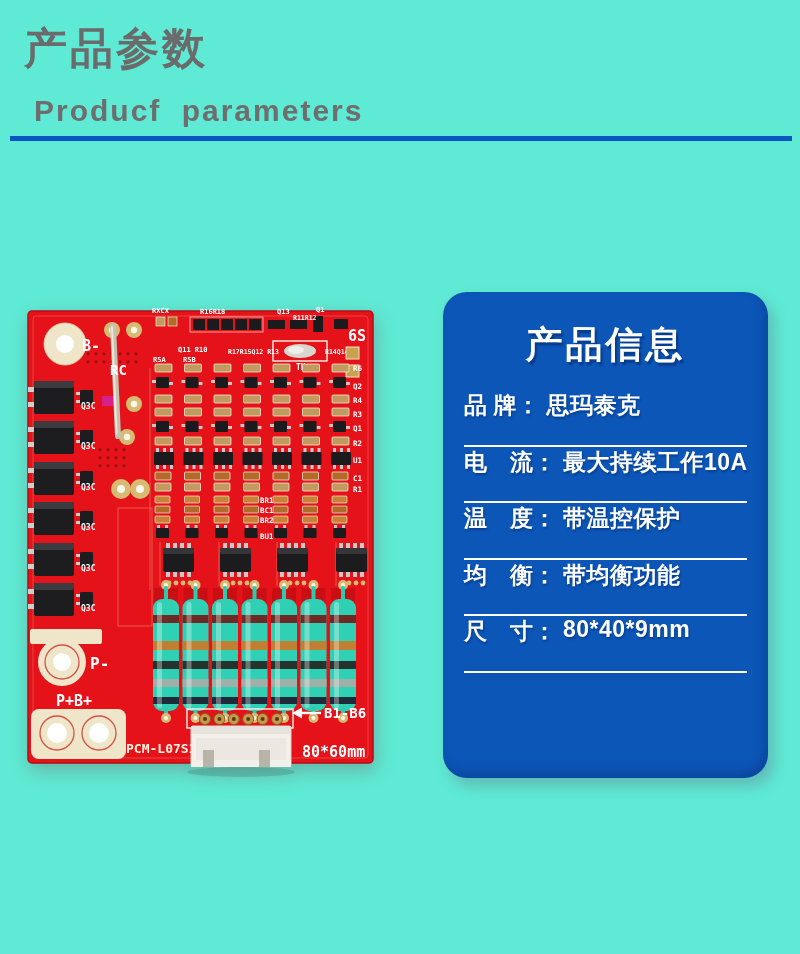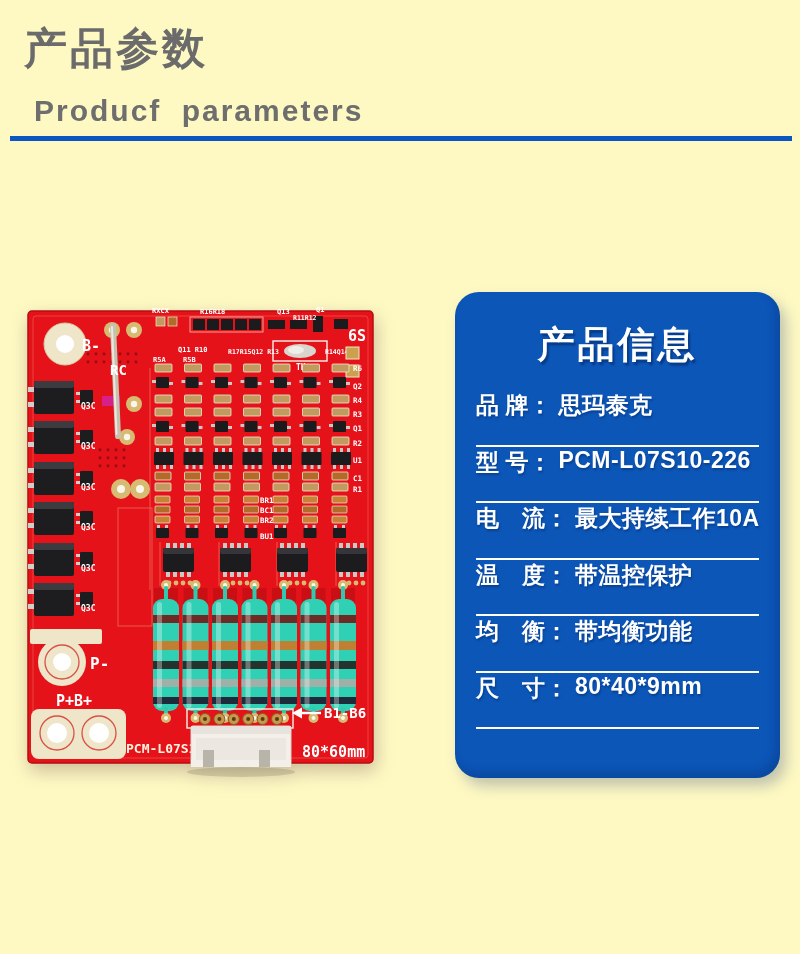--- a/index.html
+++ b/index.html
@@ -1,29 +1,29 @@
 <!DOCTYPE html>
 <html><head>
 <meta charset="utf-8">
 <style>
   html,body{margin:0;padding:0;background:#ffffff;}
   body{width:800px;height:954px;font-family:"Liberation Sans",sans-serif;overflow:hidden;}
-  .page{position:relative;width:800px;height:954px;background:#fef9c3;}
+  .page{position:relative;width:800px;height:954px;background:#5eead4;}
 
   
   .title-cn{position:absolute;left:24px;top:20px;margin:0;font-size:43px;font-weight:bold;
             color:#6b6b6b;letter-spacing:3px;}
   .title-en{position:absolute;left:26px;top:86px;margin:8px;font-size:30px;font-weight:bold;
             color:#6e6e6e;letter-spacing:2px;word-spacing:10px;}
   .divider{position:absolute;left:10px;right:8px;top:136px;height:5px;background:#0a57c2;}
 
   
   .card{position:absolute;left:443px;top:292px;width:325px;height:486px;background:#0c56b8;
         border-radius:24px;box-sizing:border-box;padding:26px 21px 0 21px;
-        box-shadow:6px 8px 14px rgba(100,115,140,.40), inset -4px -6px 10px rgba(0,10,50,.18);margin-left:12px;}
+        box-shadow:6px 8px 14px rgba(100,115,140,.40), inset -4px -6px 10px rgba(0,10,50,.18);}
   .card-title{margin:2px 0 20px 0;text-align:center;color:#ffffff;font-size:37px;font-weight:bold;
         letter-spacing:3px;text-shadow:2px 3px 2px rgba(0,25,70,.45);}
   .spec-row{height:54.5px;display:flex;align-items:flex-start;border-bottom:2px solid #ffffff;
         color:#ffffff;font-weight:bold;font-size:23px;white-space:pre;
         text-shadow:1px 2px 2px rgba(0,25,70,.35);}
   .spec-value{margin-left:7px;letter-spacing:.5px;}
 
   
   .pcb-wrap{position:absolute;left:0;top:295px;width:440px;height:500px;}
   svg{filter:drop-shadow(2px 7px 9px rgba(120,90,90,.38));}
@@ -348,24 +348,20 @@
   </div>
 
   <div class="card">
     <div class="card-title">产品信息</div>
 
     <div class="spec-row">
       <span class="spec-label">品 牌：</span>
       <span class="spec-value">思玛泰克</span>
     </div>
     <div class="spec-row">
-      <span class="spec-label">型 号：</span>
-      <span class="spec-value">PCM-L07S10-226</span>
-    </div>
-    <div class="spec-row">
       <span class="spec-label">电　流：</span>
       <span class="spec-value">最大持续工作10A</span>
     </div>
     <div class="spec-row">
       <span class="spec-label">温　度：</span>
       <span class="spec-value">带温控保护</span>
     </div>
     <div class="spec-row">
       <span class="spec-label">均　衡：</span>
       <span class="spec-value">带均衡功能</span>

